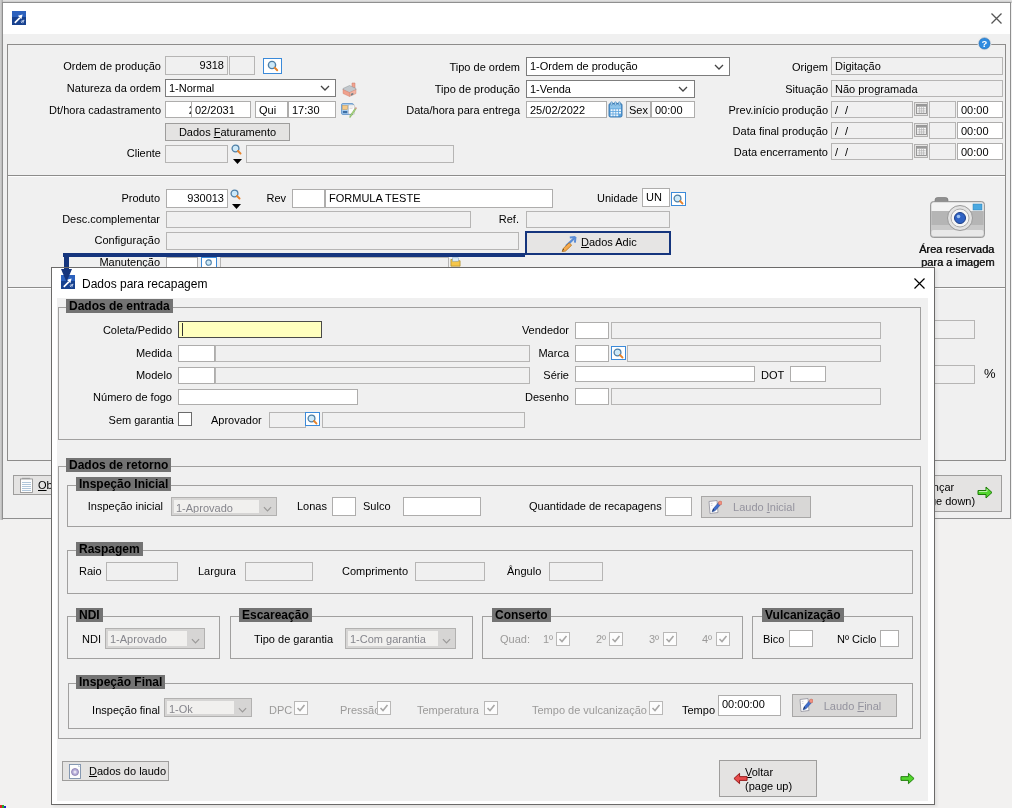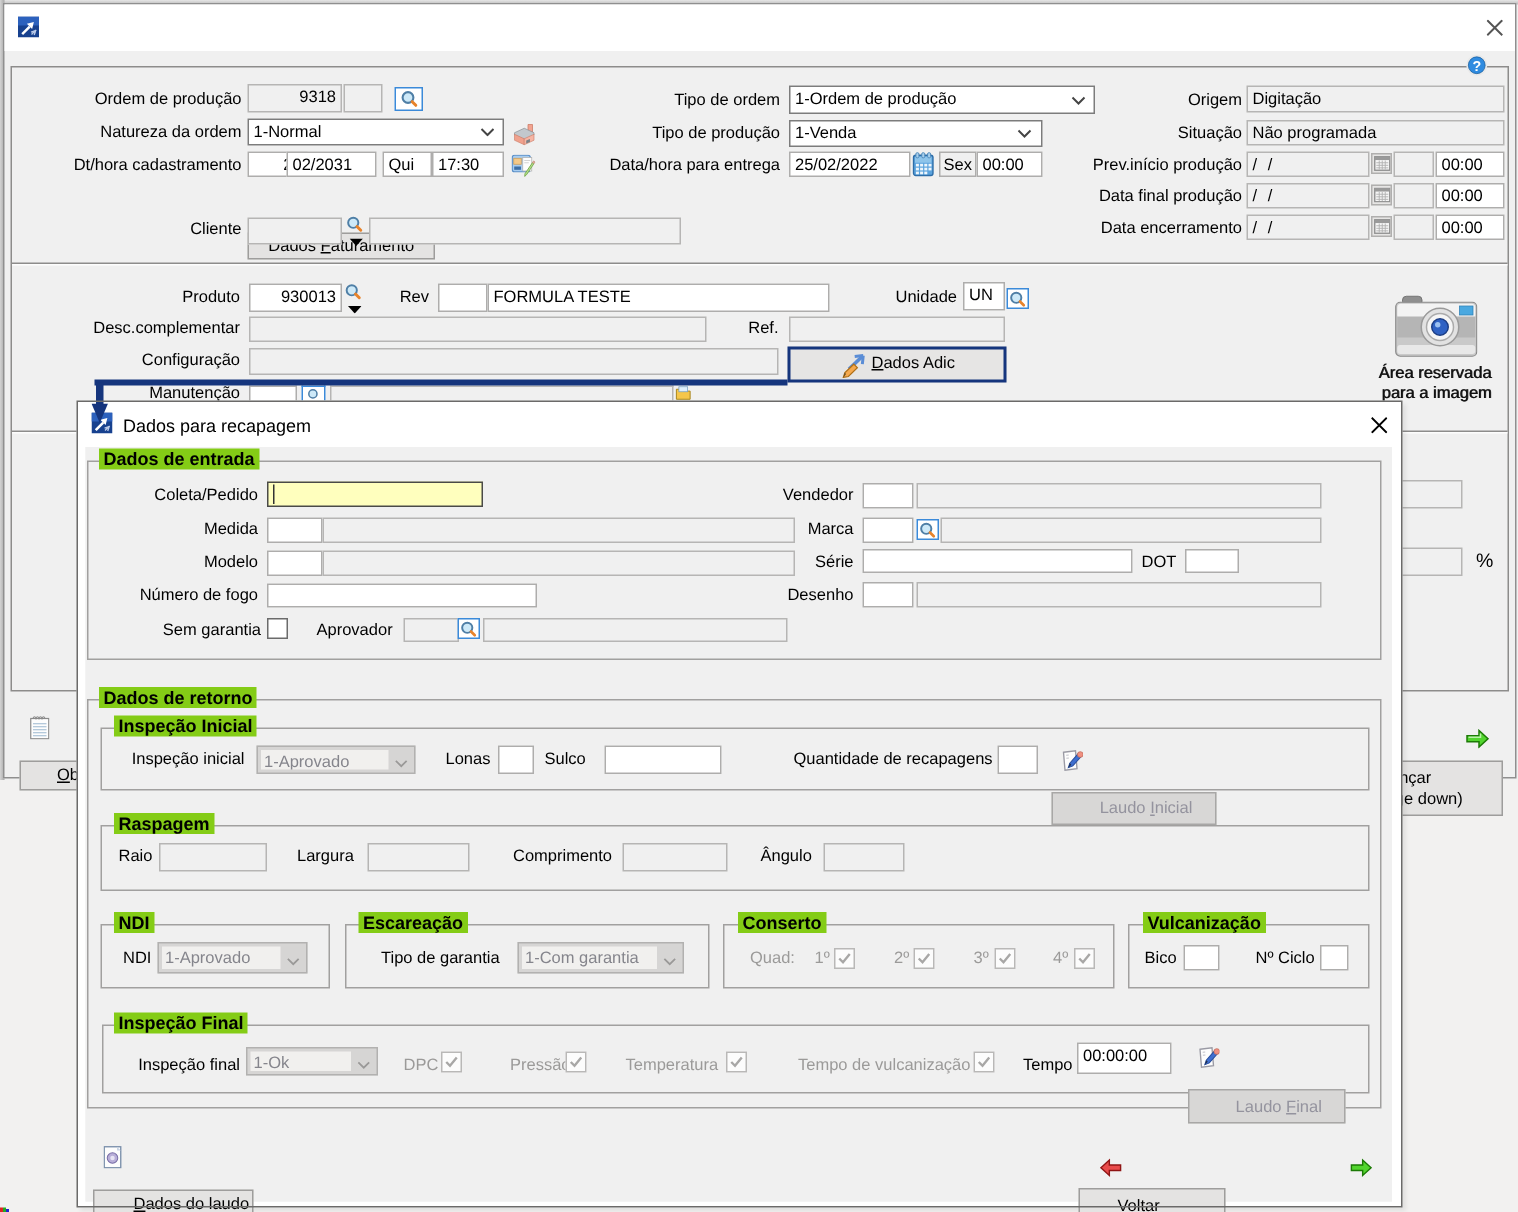--- a/index.html
+++ b/index.html
@@ -6,23 +6,23 @@
 body{width:1012px;height:808px;position:relative;overflow:hidden;background:#f2f1f0;
  font-family:"Liberation Sans", sans-serif;-webkit-font-smoothing:antialiased;}
 *{box-sizing:border-box;}
 .abs{position:absolute;}
 .lab{position:absolute;font-size:11px;color:#000;white-space:nowrap;}
 .rlab{position:absolute;font-size:11px;color:#000;white-space:nowrap;text-align:right;}
 .in{position:absolute;background:#fff;border:1px solid #aeadac;font-size:11px;color:#000;
  white-space:nowrap;overflow:hidden;line-height:15px;padding:1px 3px;}
 .dis{background:#f0f0f0;border:1px solid #b6b5b4;}
 .btn{position:absolute;background:#e4e3e2;border:1px solid #9e9d9c;font-size:11px;color:#000;
- text-align:center;white-space:nowrap;overflow:hidden;font-family:"Liberation Sans",sans-serif;margin-top:32px;}
+ text-align:center;white-space:nowrap;overflow:hidden;font-family:"Liberation Sans",sans-serif;}
 .fs{position:absolute;border:1px solid #a1a09f;}
-.leg{position:absolute;background:#84cc16;font-weight:bold;font-size:12px;white-space:nowrap;padding:0 3px;color:#000;}
+.leg{position:absolute;background:#737373;font-weight:bold;font-size:12px;white-space:nowrap;padding:0 3px;color:#000;}
 .cb{position:absolute;width:14px;height:14px;background:#fff;border:1px solid #6b6b6b;}
 .dcb{position:absolute;width:14px;height:14px;background:#fcfcfc;border:1px solid #b9b8b7;}
 .gray{color:#9b9a99;}
 u{text-decoration:underline;}
 .chev{position:absolute;width:10px;height:6px;}
 </style>
 </head>
 <body>
 
 <div class="abs" id="mainwin" style="left:0;top:0;width:1012px;height:520px;background:#f0f0f0;">

